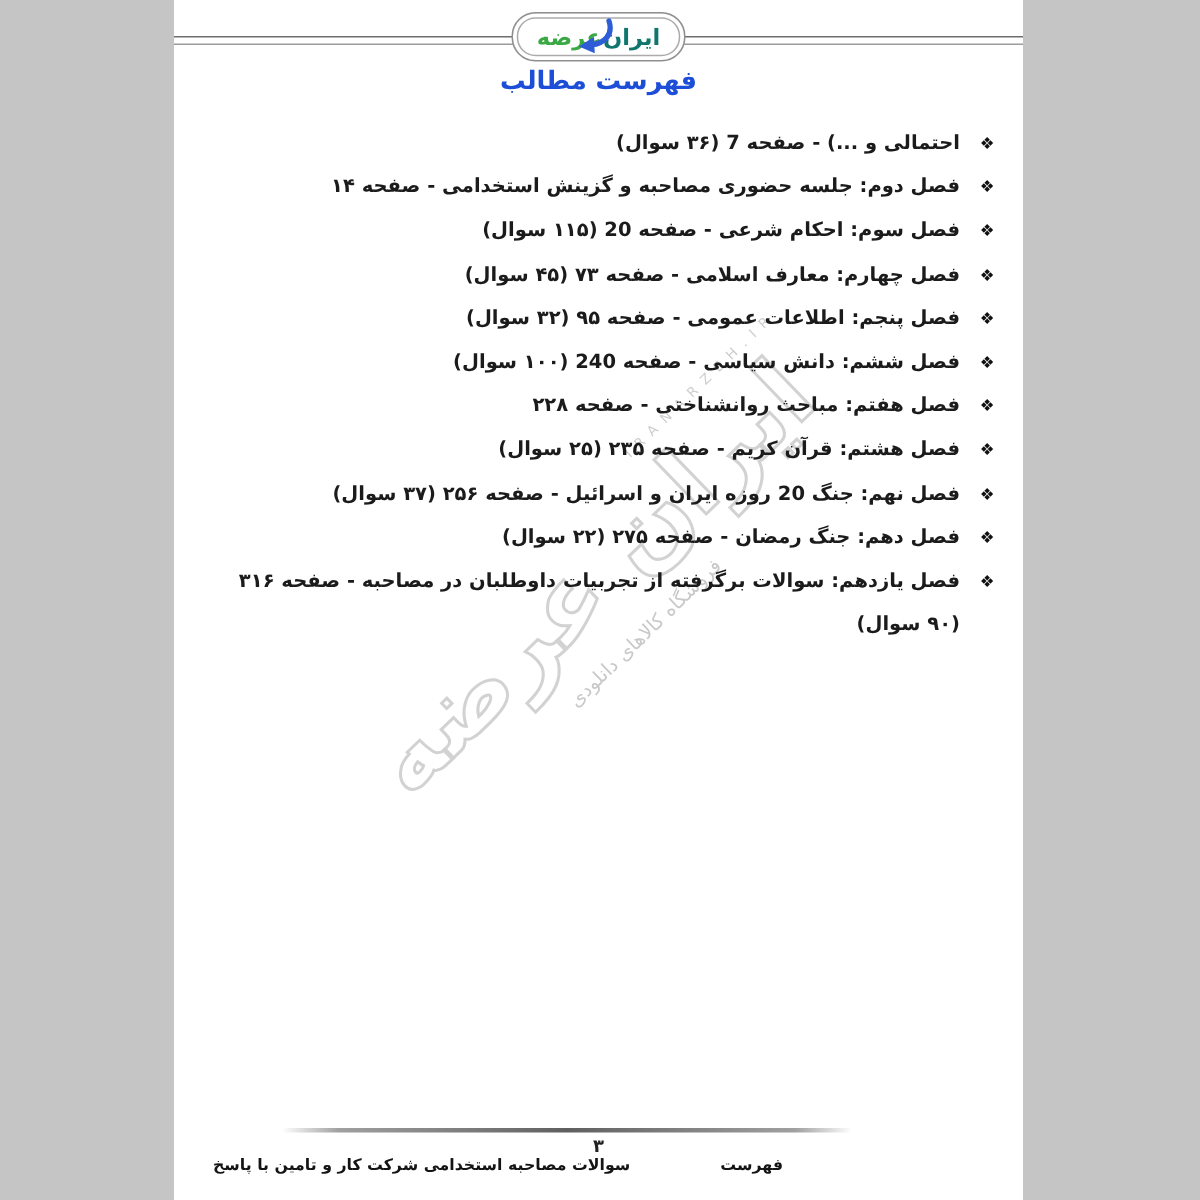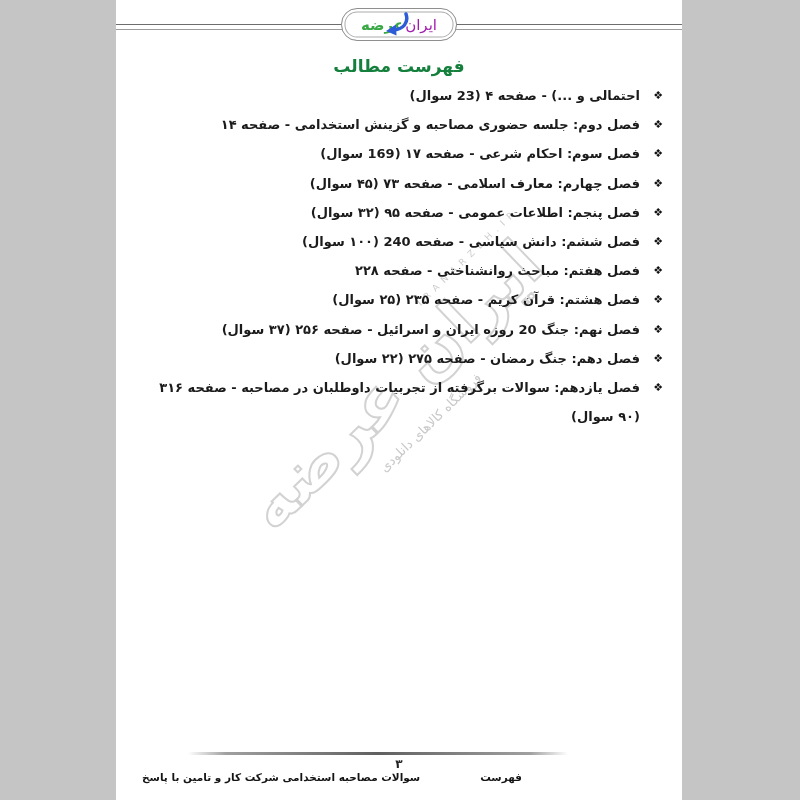--- a/index.html
+++ b/index.html
@@ -18,27 +18,27 @@
     border-top:1.5px solid #6e6e6e;border-bottom:1px solid #9c9c9c;
   }
   .logo-pill{
     position:absolute;top:8px;left:50%;transform:translateX(-50%);
     width:114px;height:31px;background:#fff;
     border:1.5px solid #8f8f8f;border-radius:16px;
     box-shadow:inset 0 0 0 2.5px #ffffff, inset 0 0 0 3.5px #ababab;
     display:flex;align-items:center;justify-content:center;gap:1px;
     direction:rtl;z-index:3;
   }
-  .logo-fa1{font-size:15px;font-weight:normal;color:#a21caf;letter-spacing:0;position:relative;z-index:1;}
+  .logo-fa1{font-size:15px;font-weight:bold;color:#0f766e;letter-spacing:0;position:relative;z-index:1;}
   .logo-fa2{font-size:15px;font-weight:bold;color:#3aa845;position:relative;z-index:1;}
   .logo-arrow{position:absolute;left:41px;top:3px;width:28px;height:26px;z-index:2;pointer-events:none;}
   
   .title{
-    position:absolute;top:44px;left:0;right:0;margin:12px;
-    text-align:center;font-size:17px;font-weight:bold;color:#15803d;
+    position:absolute;top:44px;left:0;right:0;margin:0;
+    text-align:center;font-size:17px;font-weight:bold;color:#1d4ed8;
   }
   
   .toc{
     position:absolute;top:81px;right:18px;left:18px;margin:0;padding:0;
     list-style:none;direction:rtl;z-index:2;
   }
   .toc li{
     position:relative;padding-right:24px;
     font-size:13px;font-weight:bold;color:#1b1b1b;line-height:29.2px;
   }
@@ -105,30 +105,30 @@
 
   <div class="watermark">
     <div class="wm-latin">IRANARZEH.IR</div>
     <div class="wm-big">ایران عرضه</div>
     <div class="wm-caption">فروشگاه کالاهای دانلودی</div>
   </div>
 
   <ul class="toc">
     <li>
       <span class="bullet">❖</span>
-      <span class="line">احتمالی و ...) - صفحه ۴ (23 سوال)</span>
+      <span class="line">احتمالی و ...) - صفحه 7 (۳۶ سوال)</span>
     </li>
     <li>
       <span class="bullet">❖</span>
       <span class="line">فصل دوم: جلسه حضوری مصاحبه و گزینش استخدامی - صفحه ۱۴</span>
 
     </li>
     <li>
       <span class="bullet">❖</span>
-      <span class="line">فصل سوم: احکام شرعی - صفحه ۱۷ (169 سوال)</span>
+      <span class="line">فصل سوم: احکام شرعی - صفحه 20 (۱۱۵ سوال)</span>
 
     </li>
     <li>
       <span class="bullet">❖</span>
       <span class="line">فصل چهارم: معارف اسلامی - صفحه ۷۳ (۴۵ سوال)</span>
 
     </li>
     <li>
       <span class="bullet">❖</span>
       <span class="line">فصل پنجم: اطلاعات عمومی - صفحه ۹۵ (۳۲ سوال)</span>

